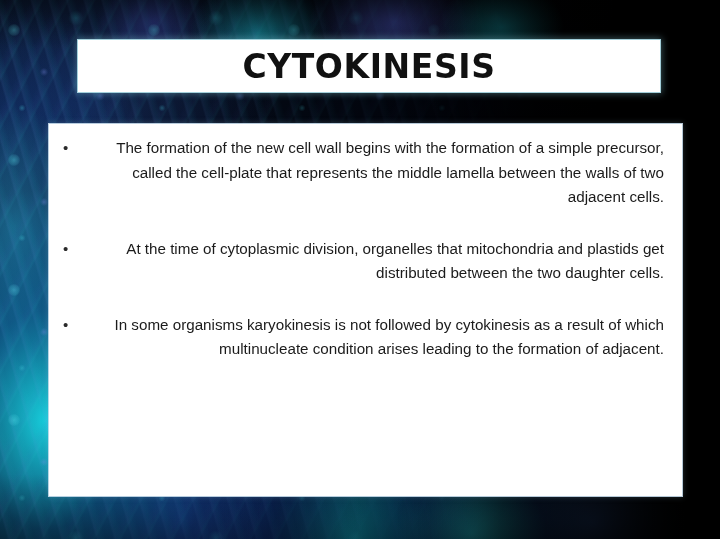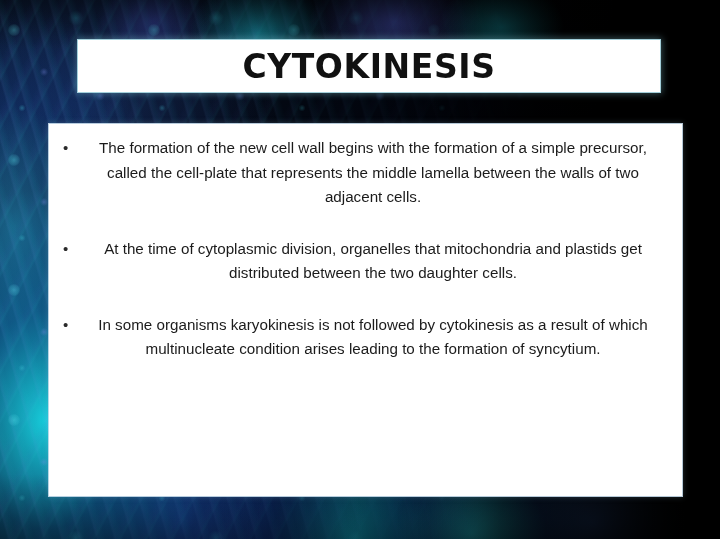--- a/index.html
+++ b/index.html
@@ -146,21 +146,21 @@
     flex: 0 0 auto;
     width: 19px;
     font-size: 15px;
     line-height: 24.5px;
     color: #2a2a2a;
     text-align: left;
   }
 
   .bullet-text {
     flex: 1 1 auto;
-    text-align: center;
+    text-align: right;
   }
 </style>
 </head>
 <body>
 
 <div class="slide">
 
   <div class="bg-layer bg-base"></div>
   <div class="bg-layer bg-cells"></div>
   <div class="bg-layer bg-strands"></div>
@@ -178,19 +178,19 @@
         <span class="bullet-text">The formation of the new cell wall begins with the formation of a simple precursor, called the cell-plate that represents the middle lamella between the walls of two adjacent cells.</span>
       </li>
 
       <li class="bullet-item">
         <span class="bullet-marker">•</span>
         <span class="bullet-text">At the time of cytoplasmic division, organelles that mitochondria and plastids get distributed between the two daughter cells.</span>
       </li>
 
       <li class="bullet-item">
         <span class="bullet-marker">•</span>
-        <span class="bullet-text">In some organisms karyokinesis is not followed by cytokinesis as a result of which multinucleate condition arises leading to the formation of syncytium.</span>
+        <span class="bullet-text">In some organisms karyokinesis is not followed by cytokinesis as a result of which multinucleate condition arises leading to the formation of adjacent.</span>
       </li>
 
     </ul>
   </div>
 
 </div>
 
 </body></html>

